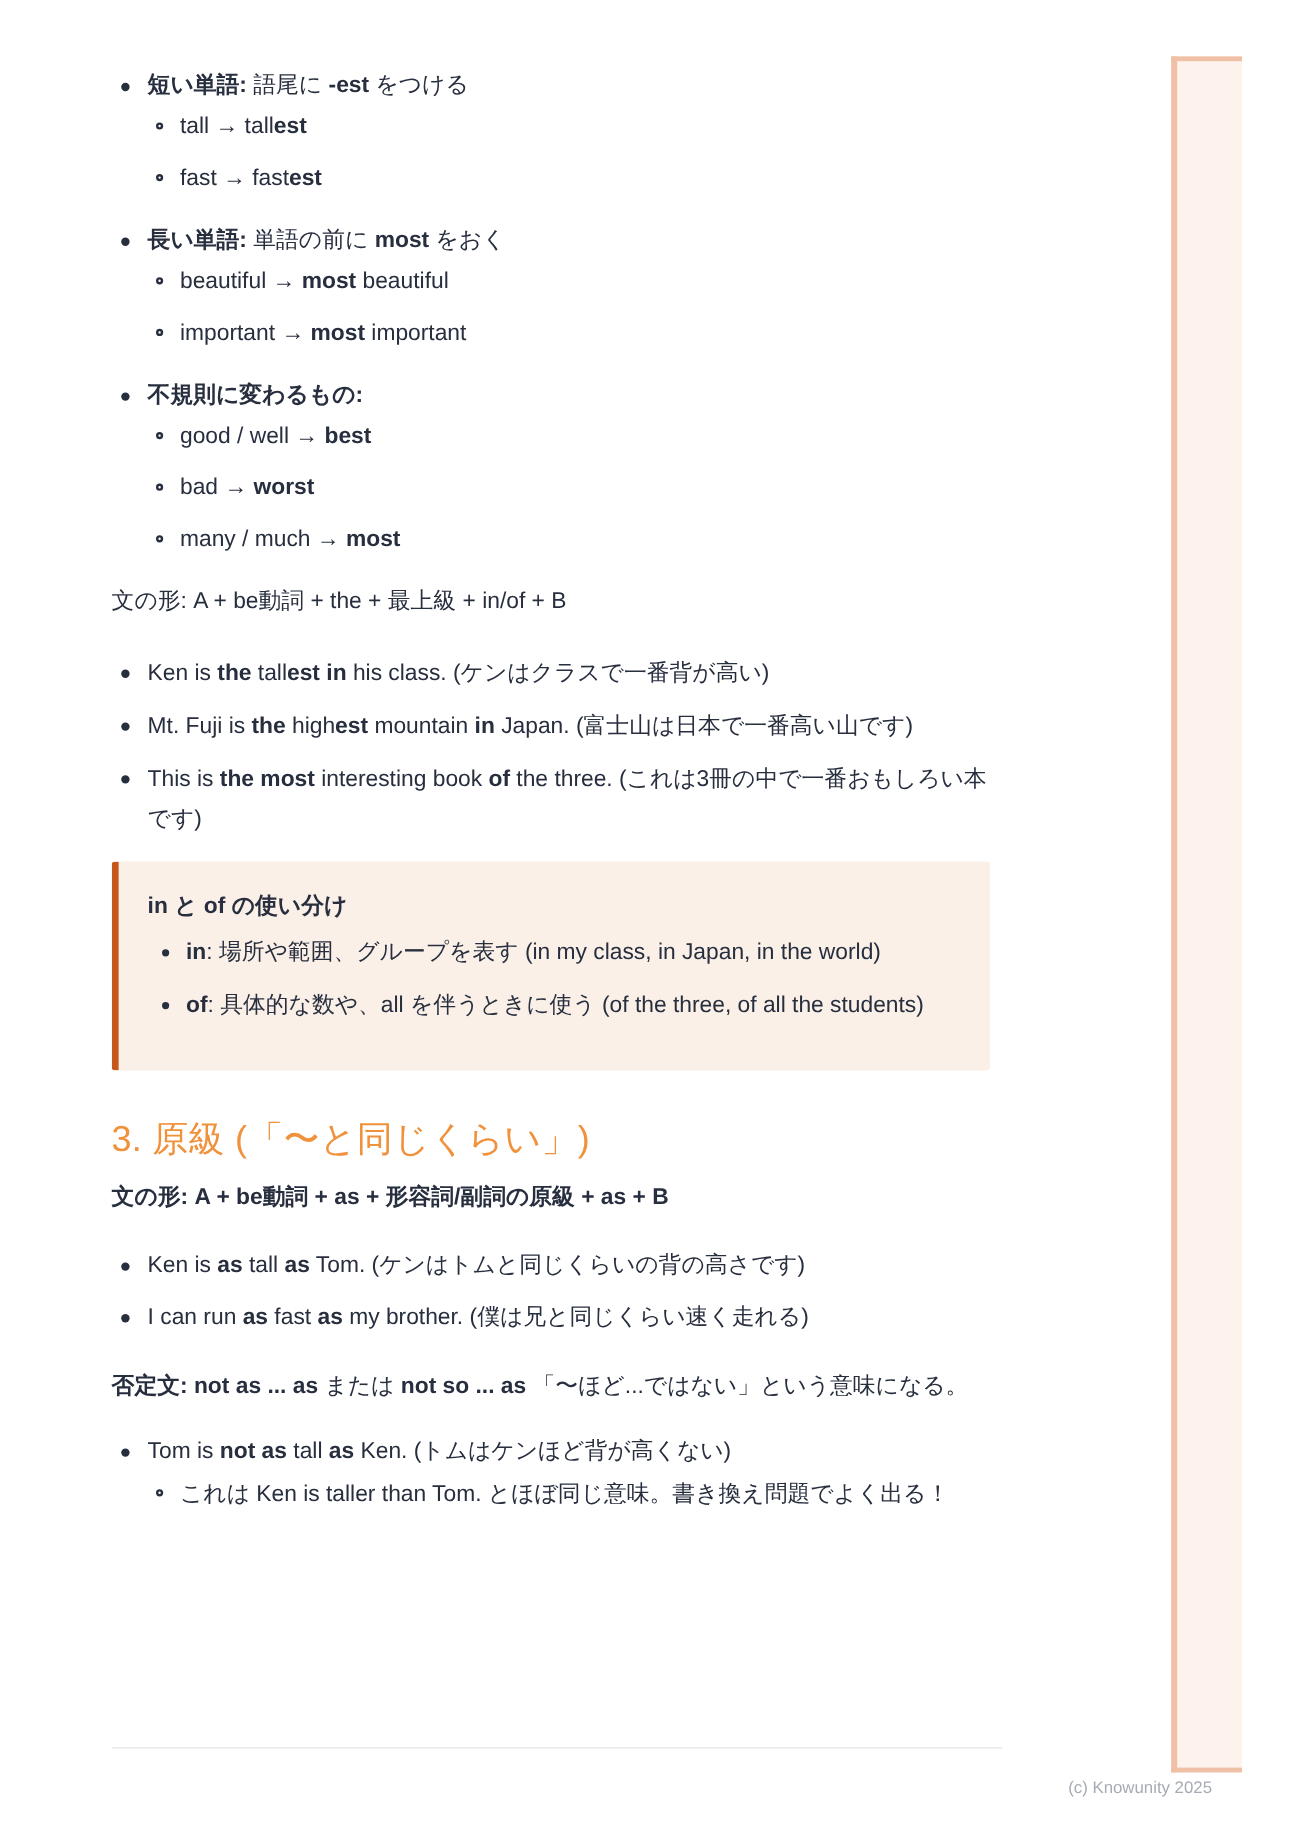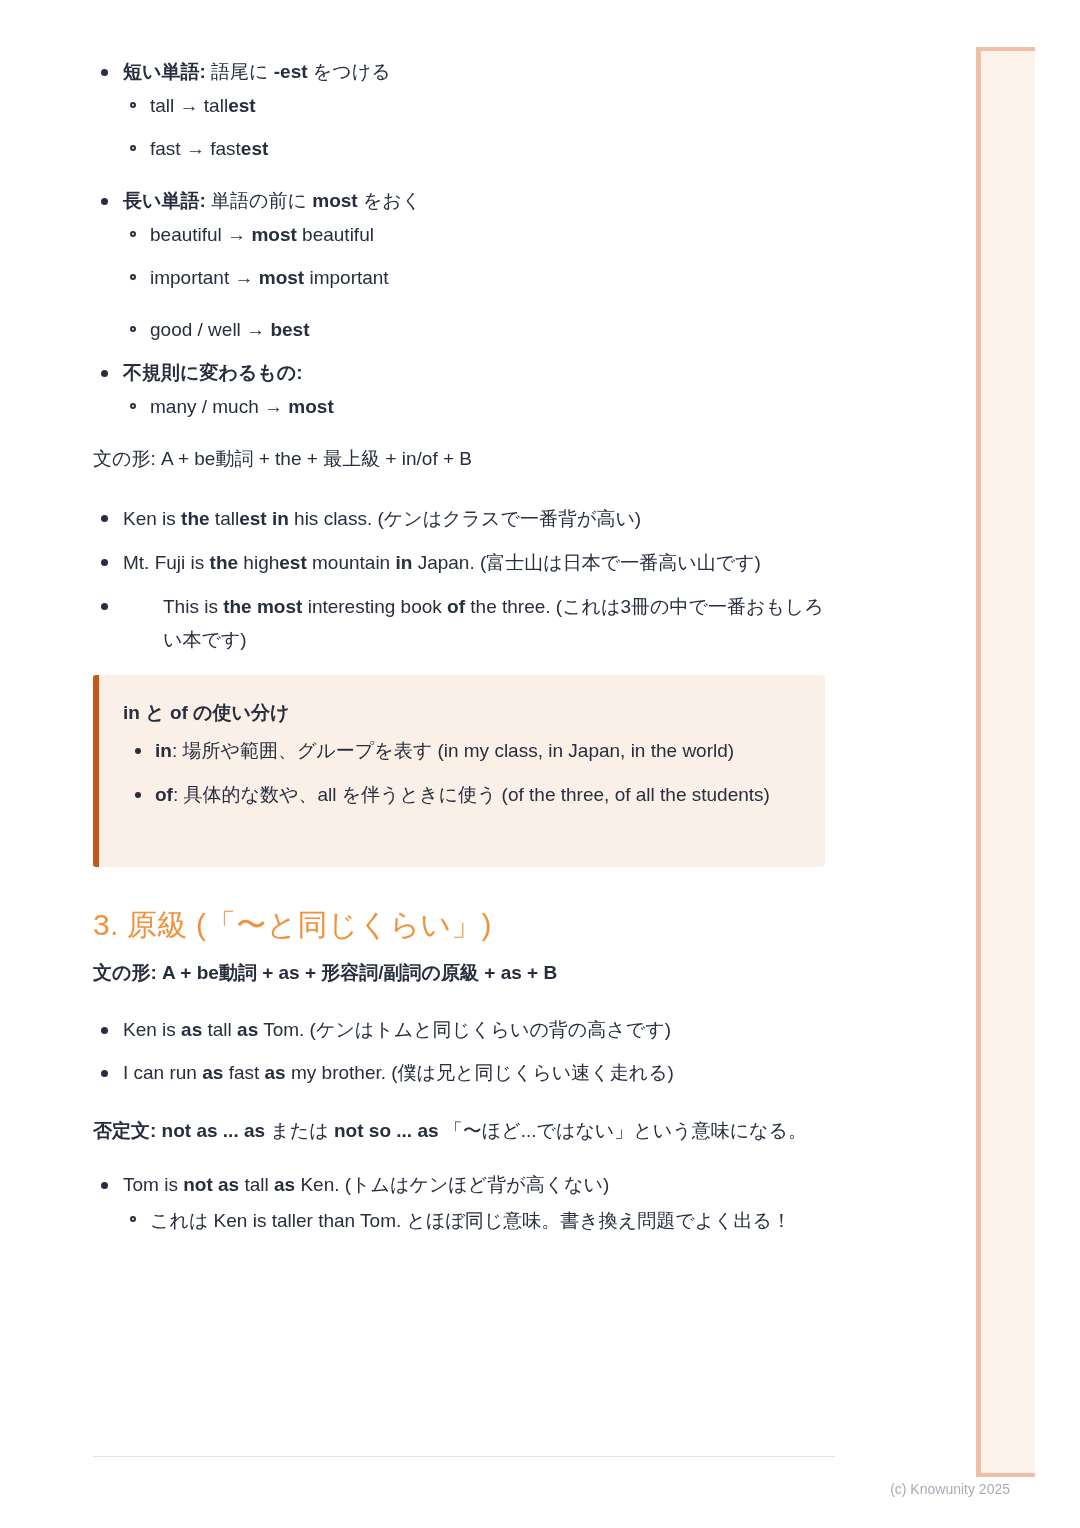--- a/index.html
+++ b/index.html
@@ -35,28 +35,28 @@
   .l2 { margin-left:37px; }
 
   .group { margin-bottom:20px; }
   .group .l1 { margin-bottom:2px; }
   .group .l2 { margin-bottom:11px; }
   .group .l2:last-child { margin-bottom:0; }
 
   .pattern { font-weight:400; margin:0 0 27px 0; }
   .examples { margin-bottom:19px; }
   .examples .l1 { margin-bottom:11px; line-height:33px; }
-  .examples .l1:last-child { margin-bottom:0;gap:40px; }
+  .examples .l1:last-child { margin-bottom:0; }
 
   
   .callout {
     width:732px; background:var(--callout_bg,#fbf0e8);
     border-left:6px solid var(--callout_border,#c5571b);
     border-radius:3px;
-    padding:22px 28px 56px 24px;
+    padding:22px 28px 38px 24px;
     margin:0 0 38px 0;
   }
   .callout-title { font-weight:700; margin-bottom:5px; }
   .callout .li { margin-bottom:11px; line-height:33px; }
   .callout .li:last-child { margin-bottom:0; }
   .callout .dot { width:6px; height:6px; margin:14px 14px 0 12px; }
 
   .heading {
     color:var(--accent,#f0923c); font-size:30px; line-height:40px;
     font-weight:400; margin-bottom:12px; letter-spacing:0.2px;
@@ -112,30 +112,34 @@
         <span class="marker circle"></span>
         <div class="txt"><span>beautiful → </span><b>most</b><span> beautiful</span></div>
       </div>
       <div class="li l2">
         <span class="marker circle"></span>
         <div class="txt"><span>important → </span><b>most</b><span> important</span></div>
       </div>
     </div>
 
     <div class="group">
-      <div class="li l2">
-        <span class="marker circle"></span>
-        <div class="txt"><span>good / well → </span><b>best</b></div>
-      </div>
       <div class="li l1">
         <span class="marker dot"></span>
         <div class="txt"><b>不規則に変わるもの:</b></div>
       </div>
       <div class="li l2">
         <span class="marker circle"></span>
+        <div class="txt"><span>good / well → </span><b>best</b></div>
+      </div>
+      <div class="li l2">
+        <span class="marker circle"></span>
+        <div class="txt"><span>bad → </span><b>worst</b></div>
+      </div>
+      <div class="li l2">
+        <span class="marker circle"></span>
         <div class="txt"><span>many / much → </span><b>most</b></div>
       </div>
     </div>
   </section>
 
   <p class="pattern">文の形: A + be動詞 + the + 最上級 + in/of + B</p>
 
   <section class="examples">
     <div class="li l1">
       <span class="marker dot"></span>

